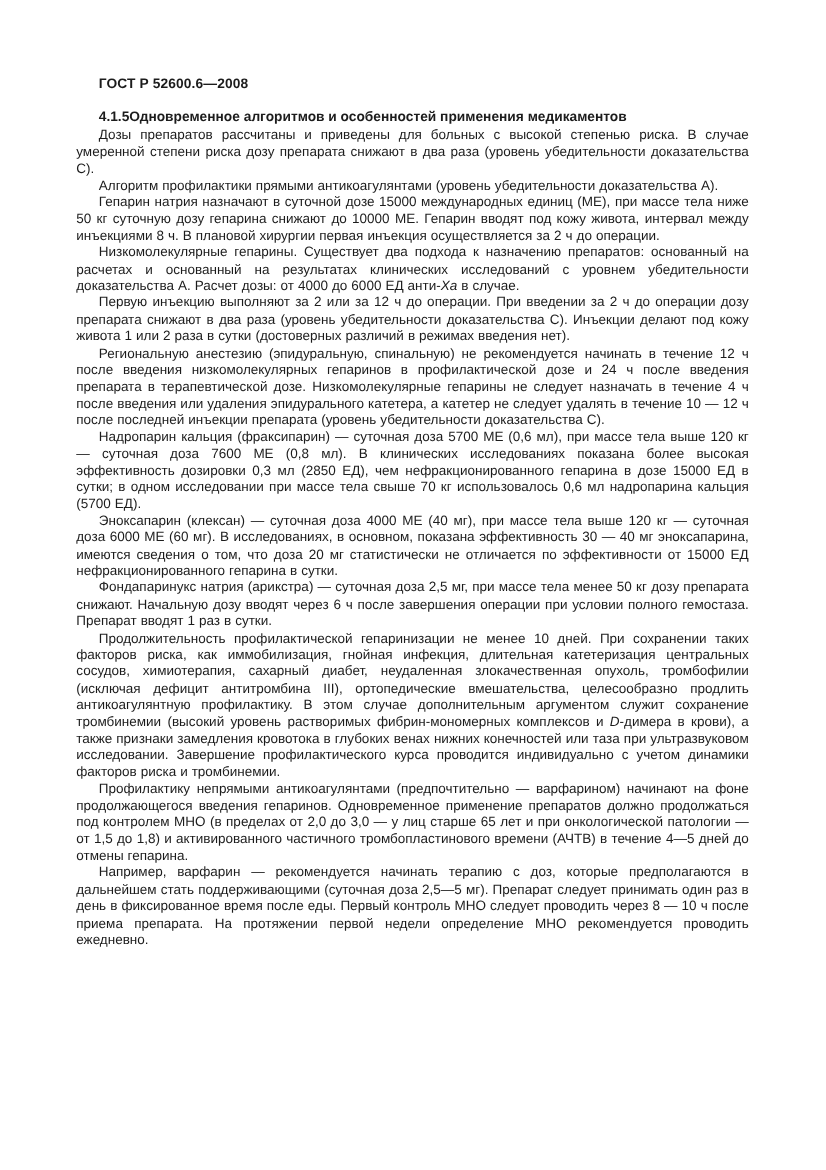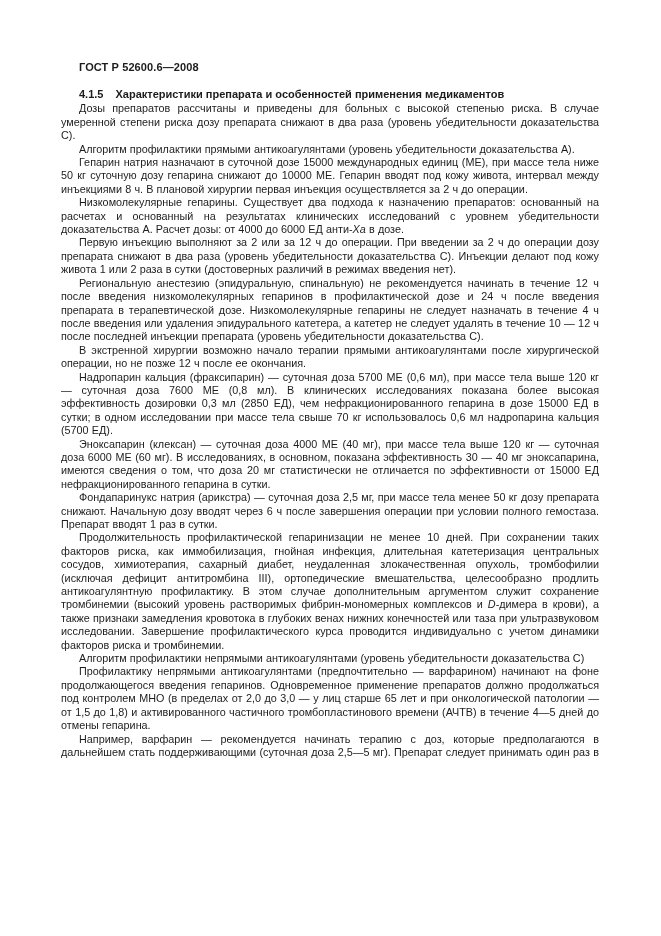--- a/index.html
+++ b/index.html
@@ -31,21 +31,21 @@
     left: 61px;
     width: 538px;
   }
   .section-heading {
     font-size: 11px;
     font-weight: bold;
     line-height: 13.4px;
     text-indent: 18px;
     margin: 0 0 1px 0;
   }
-  .section-heading .h-num { margin-right: 12px; }
+  .section-heading .h-num { margin-right: 0; }
   .text-block p {
     font-size: 10.8px;
     line-height: 13.4px;
     text-align: justify;
     text-indent: 18px;
     margin: 0;
     word-spacing: 0.2px;
   }
   .page-number {
     position: absolute;
@@ -57,38 +57,36 @@
 </style>
 </head>
 <body>
 
 <div class="page">
 
   <div class="doc-header">ГОСТ Р 52600.6—2008</div>
 
   <div class="text-block">
 
-    <h4 class="section-heading"><span class="h-num">4.1.5</span><span>Характеристики препарата и особенностей применения медикаментов</span></h4>
+    <h4 class="section-heading"><span class="h-num">4.1.5</span><span>Одновременное алгоритмов и особенностей применения медикаментов</span></h4>
 
     <p>Дозы препаратов рассчитаны и приведены для больных с высокой степенью риска. В случае умеренной степени риска дозу препарата снижают в два раза (уровень убедительности доказательства С).</p>
     <p>Алгоритм профилактики прямыми антикоагулянтами (уровень убедительности доказательства А).</p>
     <p>Гепарин натрия назначают в суточной дозе 15000 международных единиц (МЕ), при массе тела ниже 50 кг суточную дозу гепарина снижают до 10000 МЕ. Гепарин вводят под кожу живота, интервал между инъекциями 8 ч. В плановой хирургии первая инъекция осуществляется за 2 ч до операции.</p>
 
-    <p><span>Низкомолекулярные гепарины. Существует два подхода к назначению препаратов: основанный на расчетах и основанный на результатах клинических исследований с уровнем убедительности доказательства А. Расчет дозы: от 4000 до 6000 ЕД анти-</span><i>Ха</i><span> в дозе.</span></p>
+    <p><span>Низкомолекулярные гепарины. Существует два подхода к назначению препаратов: основанный на расчетах и основанный на результатах клинических исследований с уровнем убедительности доказательства А. Расчет дозы: от 4000 до 6000 ЕД анти-</span><i>Ха</i><span> в случае.</span></p>
 
     <p>Первую инъекцию выполняют за 2 или за 12 ч до операции. При введении за 2 ч до операции дозу препарата снижают в два раза (уровень убедительности доказательства С). Инъекции делают под кожу живота 1 или 2 раза в сутки (достоверных различий в режимах введения нет).</p>
     <p>Региональную анестезию (эпидуральную, спинальную) не рекомендуется начинать в течение 12 ч после введения низкомолекулярных гепаринов в профилактической дозе и 24 ч после введения препарата в терапевтической дозе. Низкомолекулярные гепарины не следует назначать в течение 4 ч после введения или удаления эпидурального катетера, а катетер не следует удалять в течение 10 — 12 ч после последней инъекции препарата (уровень убедительности доказательства С).</p>
-    <p>В экстренной хирургии возможно начало терапии прямыми антикоагулянтами после хирургической операции, но не позже 12 ч после ее окончания.</p>
     <p>Надропарин кальция (фраксипарин) — суточная доза 5700 МЕ (0,6 мл), при массе тела выше 120 кг — суточная доза 7600 МЕ (0,8 мл). В клинических исследованиях показана более высокая эффективность дозировки 0,3 мл (2850 ЕД), чем нефракционированного гепарина в дозе 15000 ЕД в сутки; в одном исследовании при массе тела свыше 70 кг использовалось 0,6 мл надропарина кальция (5700 ЕД).</p>
     <p>Эноксапарин (клексан) — суточная доза 4000 МЕ (40 мг), при массе тела выше 120 кг — суточная доза 6000 МЕ (60 мг). В исследованиях, в основном, показана эффективность 30 — 40 мг эноксапарина, имеются сведения о том, что доза 20 мг статистически не отличается по эффективности от 15000 ЕД нефракционированного гепарина в сутки.</p>
     <p>Фондапаринукс натрия (арикстра) — суточная доза 2,5 мг, при массе тела менее 50 кг дозу препарата снижают. Начальную дозу вводят через 6 ч после завершения операции при условии полного гемостаза. Препарат вводят 1 раз в сутки.</p>
 
     <p><span>Продолжительность профилактической гепаринизации не менее 10 дней. При сохранении таких факторов риска, как иммобилизация, гнойная инфекция, длительная катетеризация центральных сосудов, химиотерапия, сахарный диабет, неудаленная злокачественная опухоль, тромбофилии (исключая дефицит антитромбина III), ортопедические вмешательства, целесообразно продлить антикоагулянтную профилактику. В этом случае дополнительным аргументом служит сохранение тромбинемии (высокий уровень растворимых фибрин-мономерных комплексов и </span><i>D</i><span>-димера в крови), а также признаки замедления кровотока в глубоких венах нижних конечностей или таза при ультразвуковом исследовании. Завершение профилактического курса проводится индивидуально с учетом динамики факторов риска и тромбинемии.</span></p>
 
-    <p>Алгоритм профилактики непрямыми антикоагулянтами (уровень убедительности доказательства С)</p>
     <p>Профилактику непрямыми антикоагулянтами (предпочтительно — варфарином) начинают на фоне продолжающегося введения гепаринов. Одновременное применение препаратов должно продолжаться под контролем МНО (в пределах от 2,0 до 3,0 — у лиц старше 65 лет и при онкологической патологии — от 1,5 до 1,8) и активированного частичного тромбопластинового времени (АЧТВ) в течение 4—5 дней до отмены гепарина.</p>
     <p>Например, варфарин — рекомендуется начинать терапию с доз, которые предполагаются в дальнейшем стать поддерживающими (суточная доза 2,5—5 мг). Препарат следует принимать один раз в день в фиксированное время после еды. Первый контроль МНО следует проводить через 8 — 10 ч после приема препарата. На протяжении первой недели определение МНО рекомендуется проводить ежедневно.</p>
 
   </div>
 
   <div class="page-number">8</div>
 
 </div>
 
 </body></html>

